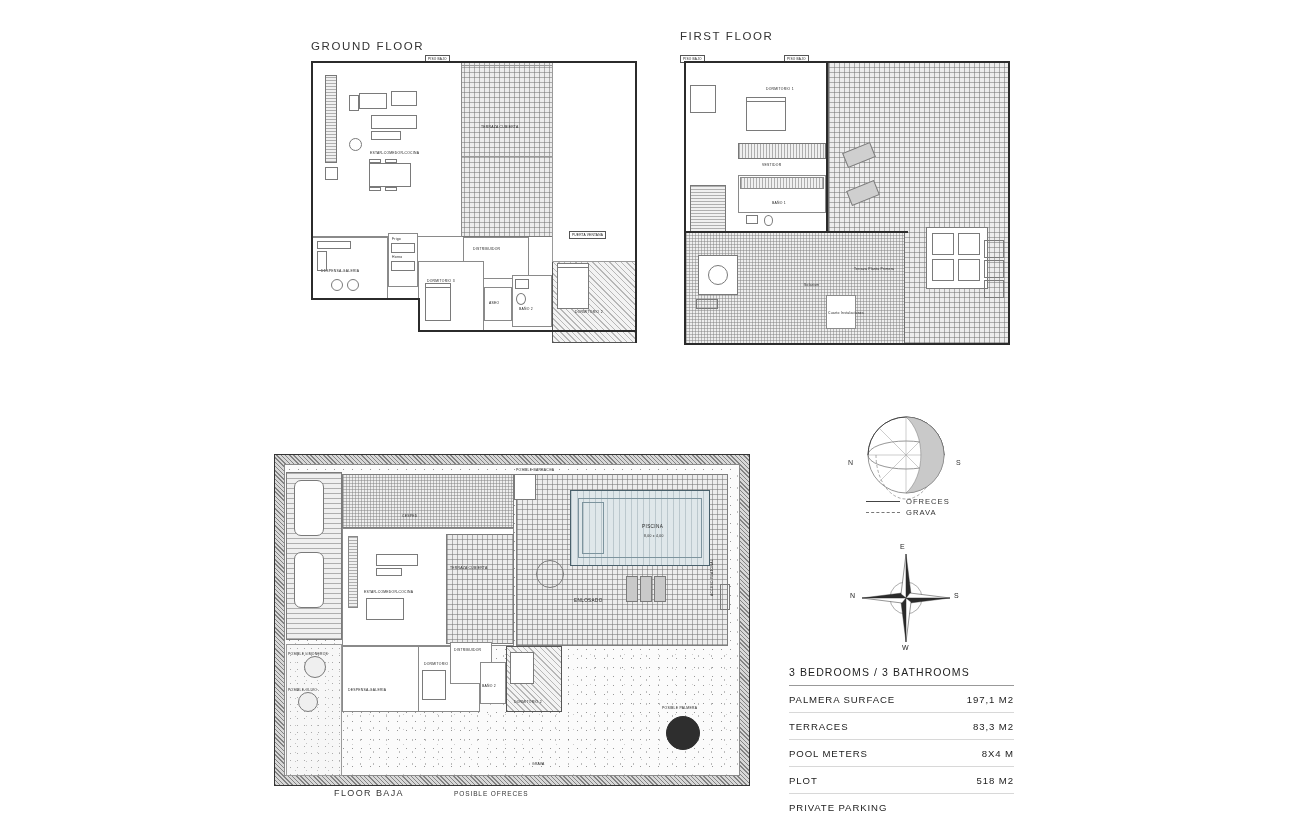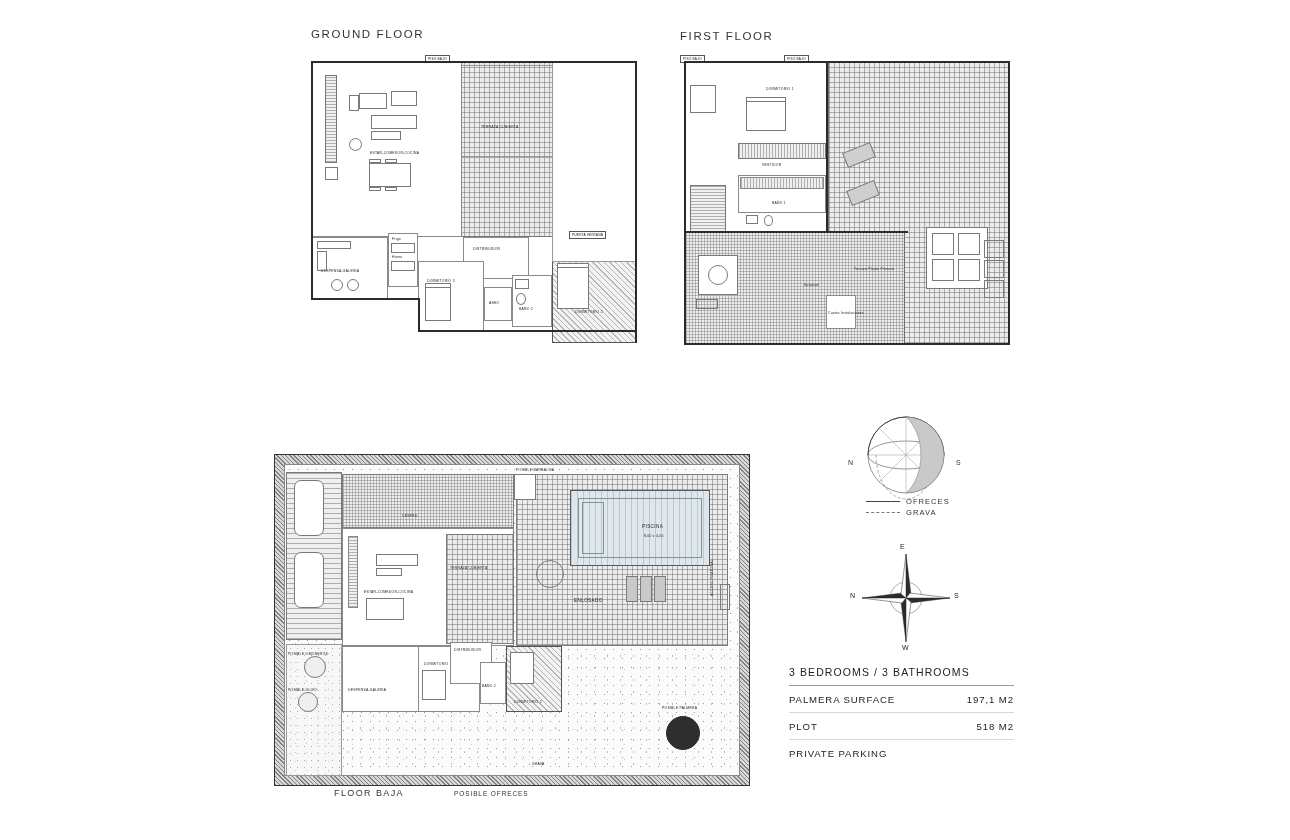--- a/index.html
+++ b/index.html
@@ -99,21 +99,21 @@
 
   .compass{position:absolute;left:858px;top:550px;width:96px;height:96px;}
 
   .note{position:absolute;font-size:6.5px;letter-spacing:.9px;color:#333;}
 </style>
 </head>
 <body>
 
 <div class="root">
 
-  <div class="ttl" style="left:311px;top:28px;">GROUND FLOOR</div>
+  <div class="ttl" style="left:311px;top:40px;">GROUND FLOOR</div>
   <div class="ttl" style="left:680px;top:30px;">FIRST FLOOR</div>
 
   <div class="plan" id="gf" style="left:303px;top:55px;width:340px;height:300px;">
 
     <div class="hatch-tile" style="position:absolute;left:155px;top:7px;width:98px;height:175px;border:1px solid #777;box-sizing:border-box;"></div>
     <div class="thin" style="left:158px;top:10px;width:92px;height:92px;border:1px solid #999;"></div>
     <div class="lbl" style="left:178px;top:70px;">TERRAZA CUBIERTA</div>
 
     <div class="room" style="left:9px;top:7px;width:150px;height:175px;"></div>
     <div class="lbl" style="left:67px;top:96px;">ESTAR-COMEDOR-COCINA</div>
@@ -370,20 +370,28 @@
 
   <div class="spec">
     <div class="spec-head">3 BEDROOMS / 3 BATHROOMS</div>
     <div class="spec-rule"></div>
     <div id="spec-rows">
         <div class="spec-row">
           <span class="k">PALMERA SURFACE</span>
           <span class="v">197,1 M2</span>
         </div>
         <div class="spec-row">
+          <span class="k">TERRACES</span>
+          <span class="v">83,3 M2</span>
+        </div>
+        <div class="spec-row">
+          <span class="k">POOL METERS</span>
+          <span class="v">8X4 M</span>
+        </div>
+        <div class="spec-row">
           <span class="k">PLOT</span>
           <span class="v">518 M2</span>
         </div>
         <div class="spec-row">
           <span class="k">PRIVATE PARKING</span>
           <span class="v"></span>
         </div>
       </div>
   </div>
 

